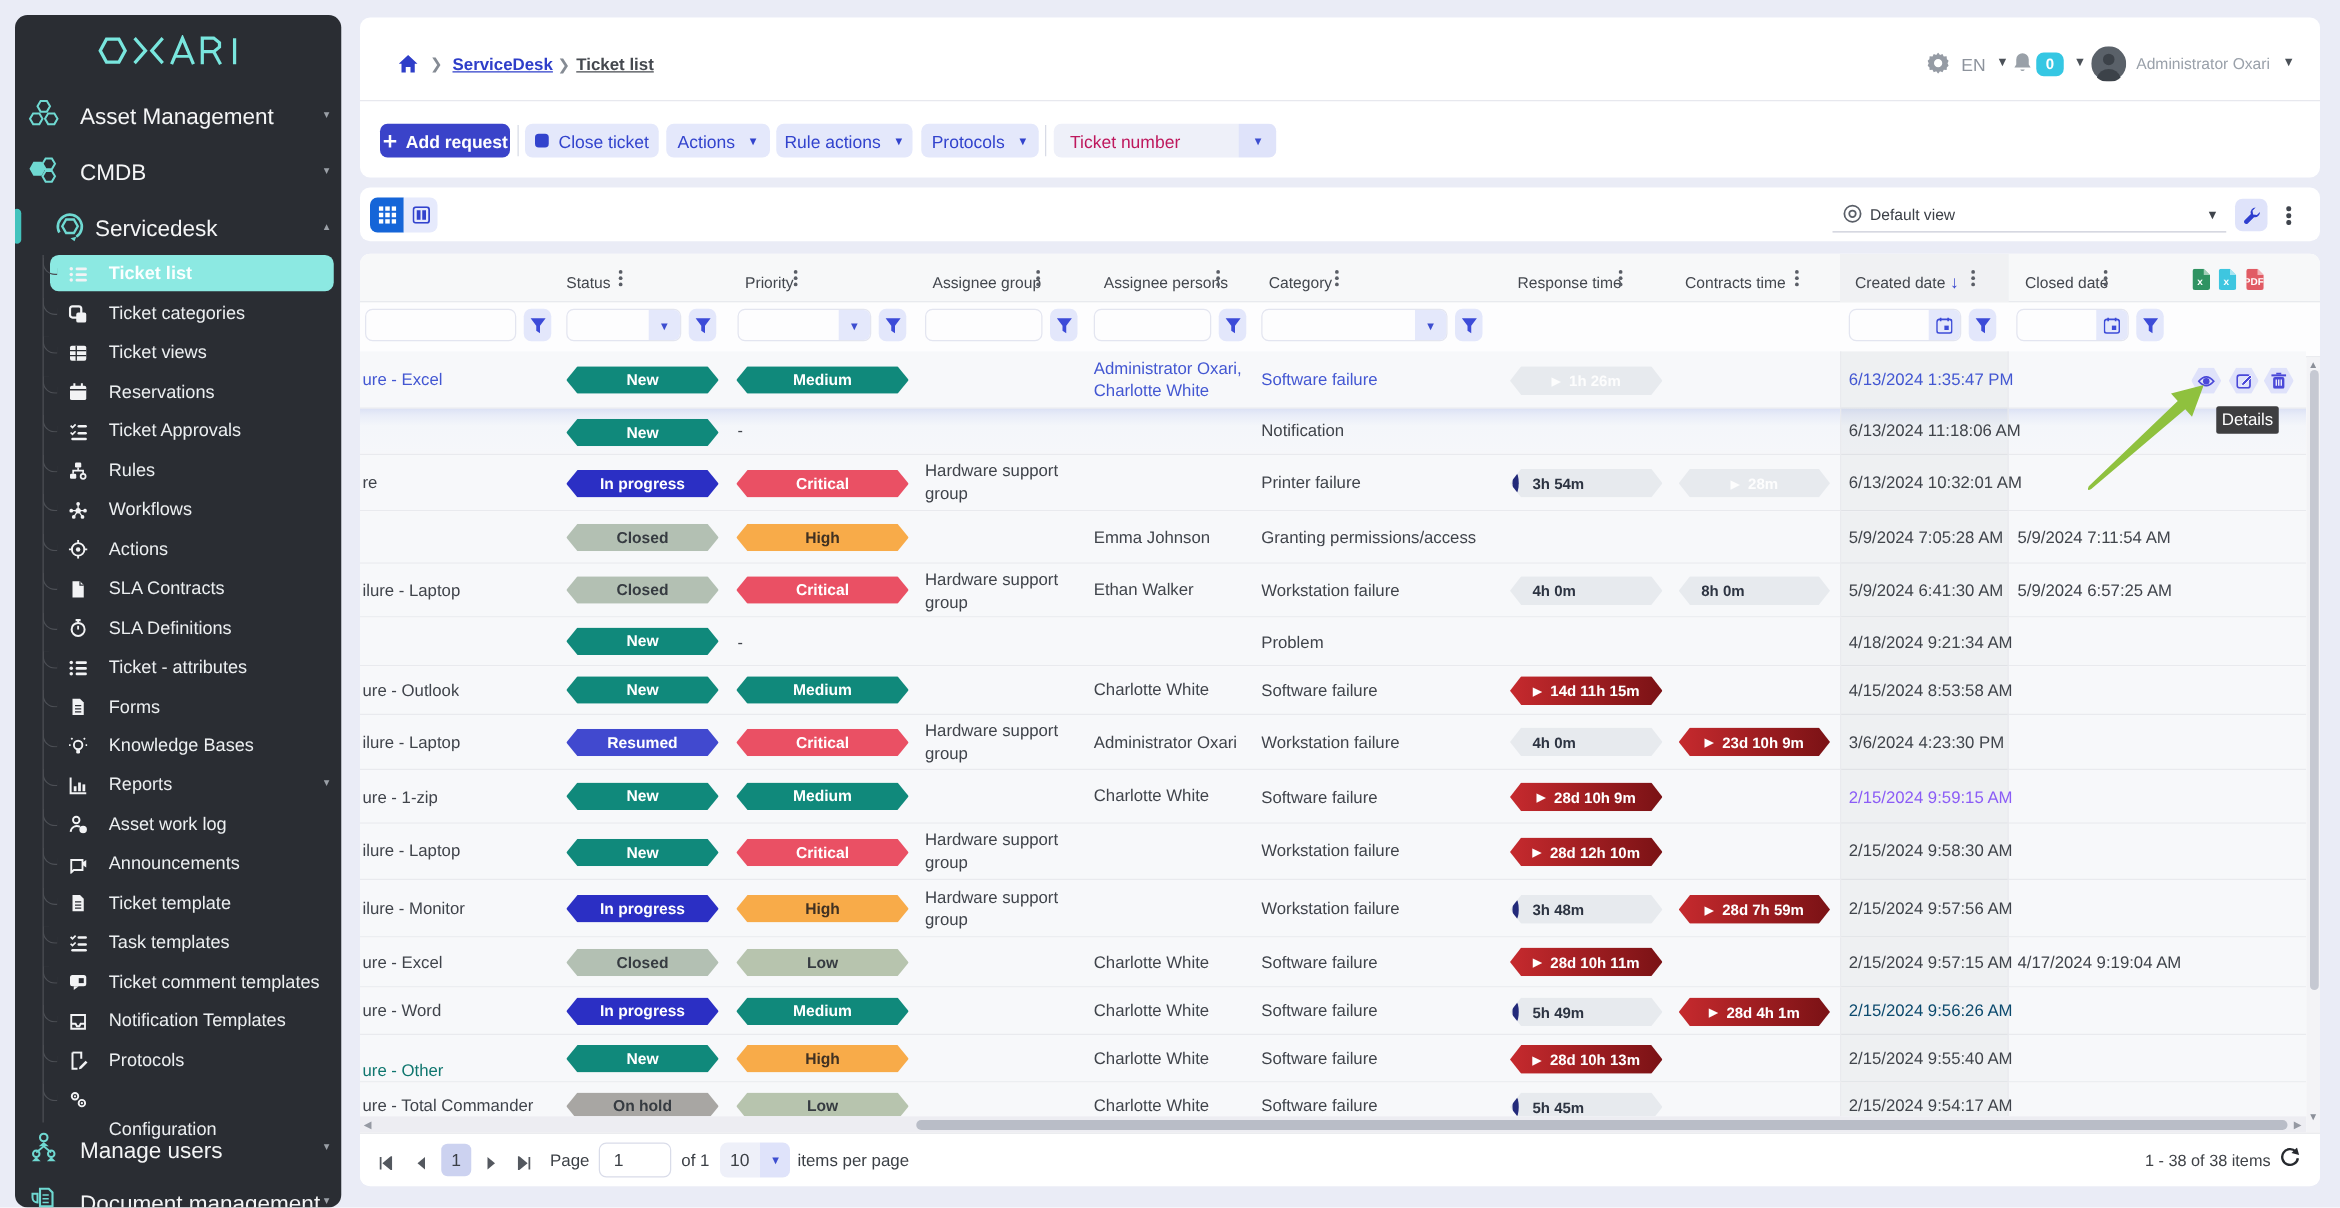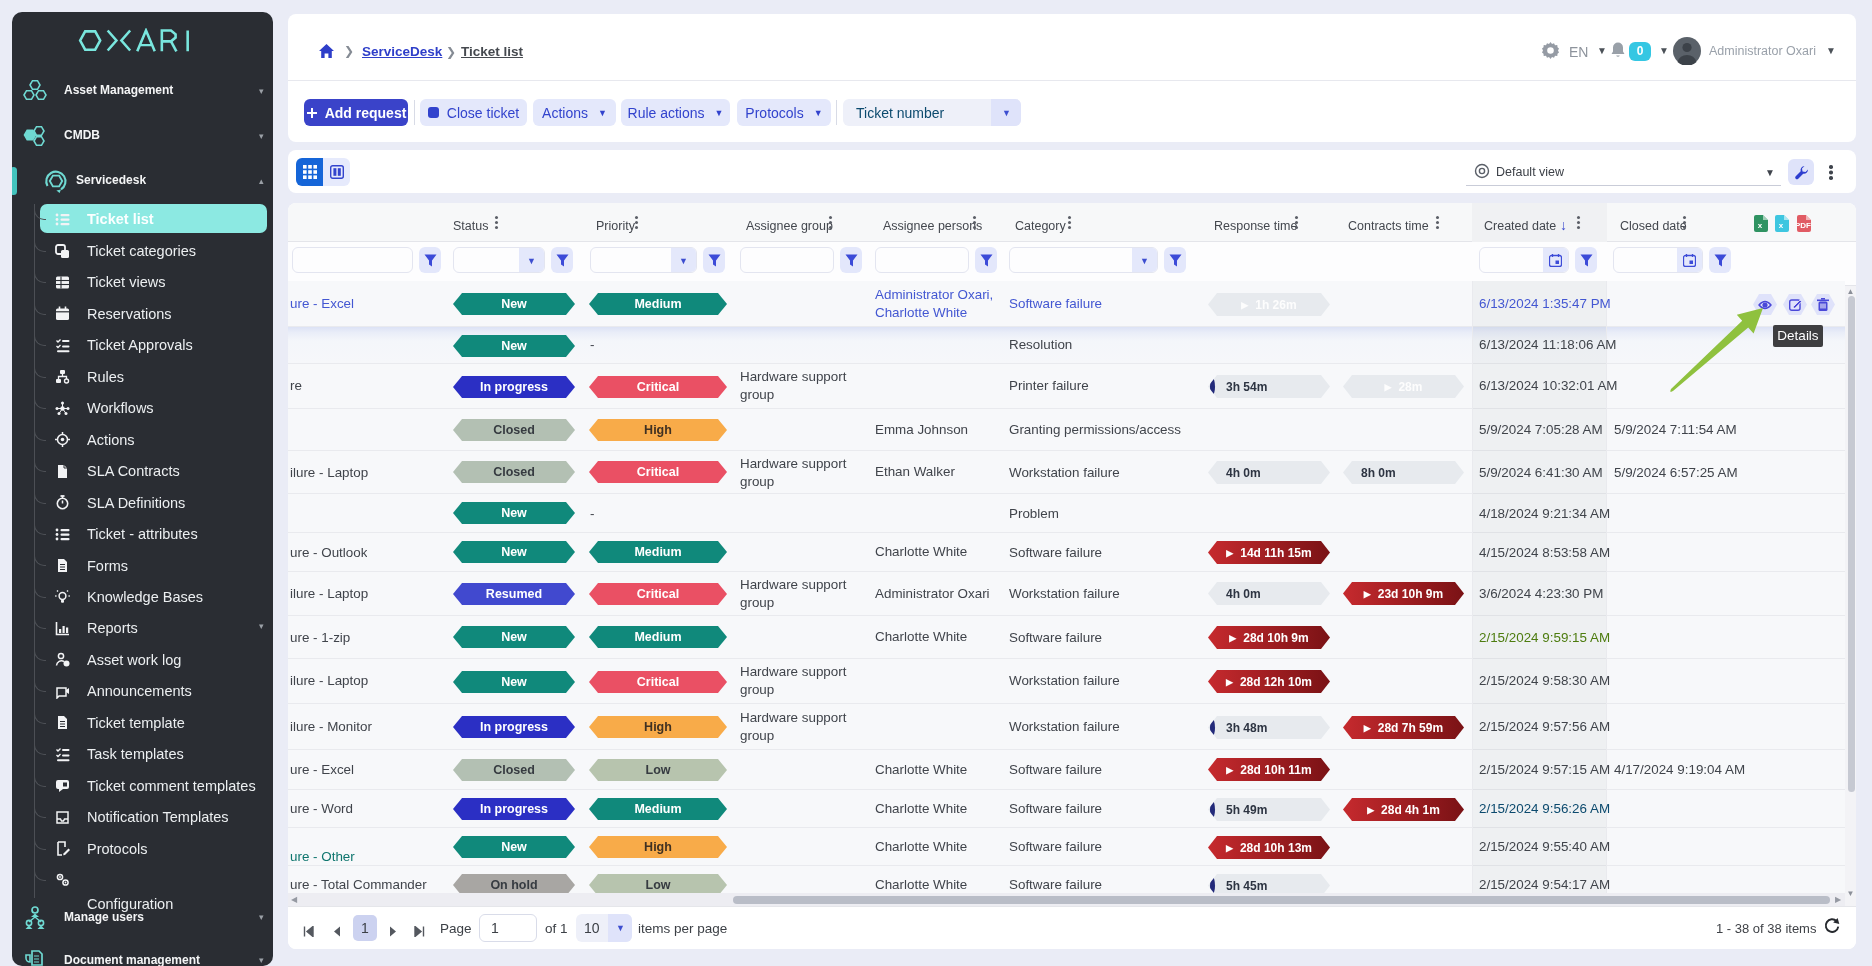--- a/index.html
+++ b/index.html
@@ -1,19 +1,19 @@
 <!DOCTYPE html>
 <html><head><meta charset="utf-8"><style>
 *{margin:0;padding:0;box-sizing:border-box}
 html,body{width:1872px;height:966px;overflow:hidden}
 body{background:#eaecf6;font-family:"Liberation Sans",sans-serif;position:relative;color:#3e4248}
 .abs{position:absolute}
 
 #sidebar{left:12px;top:12px;width:261px;height:954px;background:#2a2d33;border-radius:10px;overflow:hidden}
-.sb-top{position:absolute;font-size:12px;font-weight:700;color:#f4f5f6;left:52px;white-space:nowrap}
+.sb-top{position:absolute;font-size:18px;font-weight:400;color:#f4f5f6;left:52px;white-space:nowrap}
 .sb-caret{position:absolute;color:#9ba0a7;font-size:9px;left:247px}
 .sb-sub{position:absolute;font-size:14.5px;color:#eceff1;left:87px;white-space:nowrap}
 .sb-icon{position:absolute}
 
 #activeItem{position:absolute;left:28px;top:192px;width:227px;height:29px;background:#8ce9e2;border-radius:7px}
 
 .card{position:absolute;background:#fff;border-radius:8px}
 
 .bc-link{font-weight:700;font-size:13.5px;color:#2e3ec9;text-decoration:underline}
 .bc-cur{font-weight:700;font-size:13.5px;color:#45494f;text-decoration:underline}
@@ -296,21 +296,21 @@
           <path d="M6 1 V11 M1 6 H11" stroke="#fff" stroke-width="2"></path>
         </svg>
       </span>Add request</div>
 <div class="vsep" style="left:126px;top:86px;height:25px"></div>
 <div class="btn-light" style="left:132px;top:85px;width:107px;height:27px"><span style="width:11px;height:11px;background:#3243cd;border-radius:3px;margin-right:8px"></span>Close ticket</div>
 <div class="btn-light" style="left:245px;top:85px;width:83px;height:27px">Actions<span style="font-size:9px;margin-left:10px">▼</span></div>
 <div class="btn-light" style="left:333px;top:85px;width:109px;height:27px">Rule actions<span style="font-size:9px;margin-left:10px">▼</span></div>
 <div class="btn-light" style="left:449px;top:85px;width:94px;height:27px">Protocols<span style="font-size:9px;margin-left:10px">▼</span></div>
 <div class="vsep" style="left:548px;top:86px;height:25px"></div>
 <div class="abs" style="left:555px;top:85px;width:178px;height:27px;background:#eef0f9;border-radius:6px;overflow:hidden">
-      <span style="position:absolute;left:13px;top:6px;font-size:14px;color:#0c4a6e">Ticket number</span>
+      <span style="position:absolute;left:13px;top:6px;font-size:14px;color:#be185d">Ticket number</span>
       <span style="position:absolute;right:0;top:0;width:30px;height:27px;background:#dfe3fa"></span>
       <span style="position:absolute;right:10px;top:9px;font-size:9px;color:#3d4ed0">▼</span>
     </div>
 </div>
 <div class="card" style="left:288px;top:150px;width:1568px;height:43px">
 <div class="abs" style="left:8px;top:8px;width:27px;height:28px;background:#1565d8;border-radius:6px 0 0 6px;display:flex;align-items:center;justify-content:center">
       <svg style="" width="14" height="14" viewBox="0 0 14 14">
         <g fill="#fff">
           <rect x="0" y="0" width="3.6" height="3.6"></rect>
           <rect x="5.2" y="0" width="3.6" height="3.6"></rect>
@@ -509,21 +509,21 @@
             <rect x="0" y="1.5" width="12" height="1.6" fill="#4a48d8"></rect>
             <rect x="4" y="0" width="4" height="1.6" fill="#4a48d8"></rect>
             <path d="M4 5.5 v5 M6 5.5 v5 M8 5.5 v5" stroke="#fff" stroke-width="1"></path>
           </svg>
         </div>
 </div>
 <div class="abs" style="left:0;top:46px;width:1557px;height:37px;background:#f7f8fa;border-bottom:1px solid #e9eaee;background:linear-gradient(180deg,#dce2f5 0%,#e9edf8 15%,#f4f6fa 38%,#f6f7fa 100%);">
 <div class="abs" style="left:1184px;top:0;width:135px;height:37px;background:rgba(55,58,75,0.045);border-left:1px solid #e9eaee;border-right:1px solid #e9eaee"></div>
 <div class="hexbadge" style="left:165px;top:8px;width:122px;background:#10897b;color:#fff">New</div>
 <div class="cell" style="left:302px;top:10px">-</div>
-<div class="cell" style="left:721px;top:10px;color:#40444b">Resolution</div>
+<div class="cell" style="left:721px;top:10px;color:#40444b">Notification</div>
 <div class="cell" style="left:1191px;top:10px;color:#40444b">6/13/2024 11:18:06 AM</div>
 </div>
 <div class="abs" style="left:0;top:83px;width:1557px;height:45px;background:#f7f8fa;border-bottom:1px solid #e9eaee;">
 <div class="abs" style="left:1184px;top:0;width:135px;height:45px;background:rgba(55,58,75,0.045);border-left:1px solid #e9eaee;border-right:1px solid #e9eaee"></div>
 <div class="cell" style="left:2px;top:14px;color:#40444b">re</div>
 <div class="hexbadge" style="left:165px;top:12px;width:122px;background:#2b2fc4;color:#fff">In progress</div>
 <div class="hexbadge" style="left:301px;top:12px;width:138px;background:#ea5064;color:#fff">Critical</div>
 <div class="abs" style="left:452px;top:4px;width:120px;font-size:13.4px;color:#40444b;line-height:18px">Hardware support group</div>
 <div class="cell" style="left:721px;top:14px;color:#40444b">Printer failure</div>
 <div class="pill" style="left:920px;top:11px;width:122px;background:#e7eaee;color:#2d3442;justify-content:flex-start">
@@ -603,21 +603,21 @@
 <div class="abs" style="left:1184px;top:0;width:135px;height:43px;background:rgba(55,58,75,0.045);border-left:1px solid #e9eaee;border-right:1px solid #e9eaee"></div>
 <div class="cell" style="left:2px;top:14px;color:#40444b">ure - 1-zip</div>
 <div class="hexbadge" style="left:165px;top:10px;width:122px;background:#10897b;color:#fff">New</div>
 <div class="hexbadge" style="left:301px;top:10px;width:138px;background:#10897b;color:#fff">Medium</div>
 <div class="abs" style="left:587px;top:12px;font-size:13.4px;color:#40444b;line-height:18px;white-space:nowrap">Charlotte White</div>
 <div class="cell" style="left:721px;top:14px;color:#40444b">Software failure</div>
 <div class="pill" style="left:920px;top:10px;width:122px;background:linear-gradient(90deg,#c62a2e,#7a1215);color:#fff">
           <span class="play">▶</span>
           <span>28d 10h 9m</span>
         </div>
-<div class="cell" style="left:1191px;top:14px;color:#4d7c0f">2/15/2024 9:59:15 AM</div>
+<div class="cell" style="left:1191px;top:14px;color:#8b5cf6">2/15/2024 9:59:15 AM</div>
 </div>
 <div class="abs" style="left:0;top:378px;width:1557px;height:45px;background:#f7f8fa;border-bottom:1px solid #e9eaee;">
 <div class="abs" style="left:1184px;top:0;width:135px;height:45px;background:rgba(55,58,75,0.045);border-left:1px solid #e9eaee;border-right:1px solid #e9eaee"></div>
 <div class="cell" style="left:2px;top:14px;color:#40444b">ilure - Laptop</div>
 <div class="hexbadge" style="left:165px;top:12px;width:122px;background:#10897b;color:#fff">New</div>
 <div class="hexbadge" style="left:301px;top:12px;width:138px;background:#ea5064;color:#fff">Critical</div>
 <div class="abs" style="left:452px;top:4px;width:120px;font-size:13.4px;color:#40444b;line-height:18px">Hardware support group</div>
 <div class="cell" style="left:721px;top:14px;color:#40444b">Workstation failure</div>
 <div class="pill" style="left:920px;top:11px;width:122px;background:linear-gradient(90deg,#c62a2e,#7a1215);color:#fff">
           <span class="play">▶</span>

